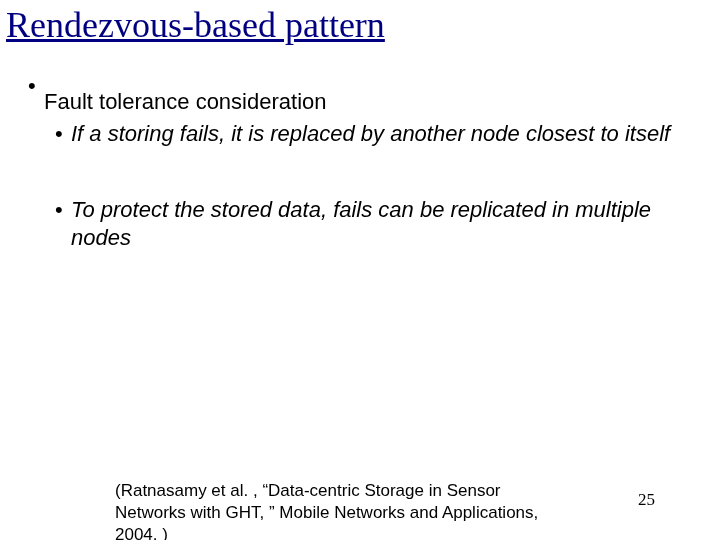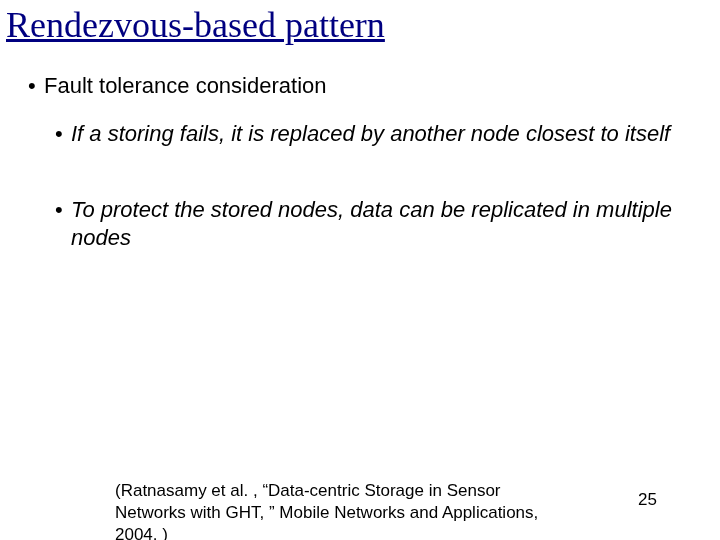--- a/index.html
+++ b/index.html
@@ -35,20 +35,21 @@
     line-height: 1.25;
   }
   .bullet-lvl1 .dot {
     position: absolute;
     left: 0;
     top: 0;
   }
   .bullet-lvl1 .txt {
     display: block;
     margin-left: 16px;
+    margin-top: 16px;
   }
   .bullet-lvl2 {
     position: absolute;
     font-size: 22px;
     line-height: 1.25;
     width: 630px;
   }
   .bullet-lvl2 .dot {
     position: absolute;
     left: 0;
@@ -61,20 +62,21 @@
   }
   .citation {
     position: absolute;
     font-size: 17px;
     line-height: 1.3;
     width: 460px;
   }
   .pagenum {
     position: absolute;
     font-size: 17px;
+    font-family: Liberation Serif, serif;
   }
 </style>
 </head>
 <body>
 
 <div class="slide">
 
   <div class="title">Rendezvous-based pattern</div>
 
   <div class="bullet-lvl1" style="left:28px; top:72px;">
@@ -82,20 +84,20 @@
     <span class="txt">Fault tolerance consideration</span>
   </div>
 
   <div class="bullet-lvl2" style="left:55px; top:120px;">
     <span class="dot">•</span>
     <span class="txt">If a storing fails, it is replaced by another node closest to itself</span>
   </div>
 
   <div class="bullet-lvl2" style="left:55px; top:196px;">
     <span class="dot">•</span>
-    <span class="txt">To protect the stored nodes, data can be replicated in multiple nodes</span>
+    <span class="txt">To protect the stored data, fails can be replicated in multiple nodes</span>
   </div>
 
   <div class="citation" style="left:115px; top:480px;">(Ratnasamy et al. , “Data-centric Storage in Sensor Networks with GHT, ” Mobile Networks and Applications, 2004. )</div>
 
   <div class="pagenum" style="left:638px; top:490px;">25</div>
 
 </div>
 
 </body></html>

